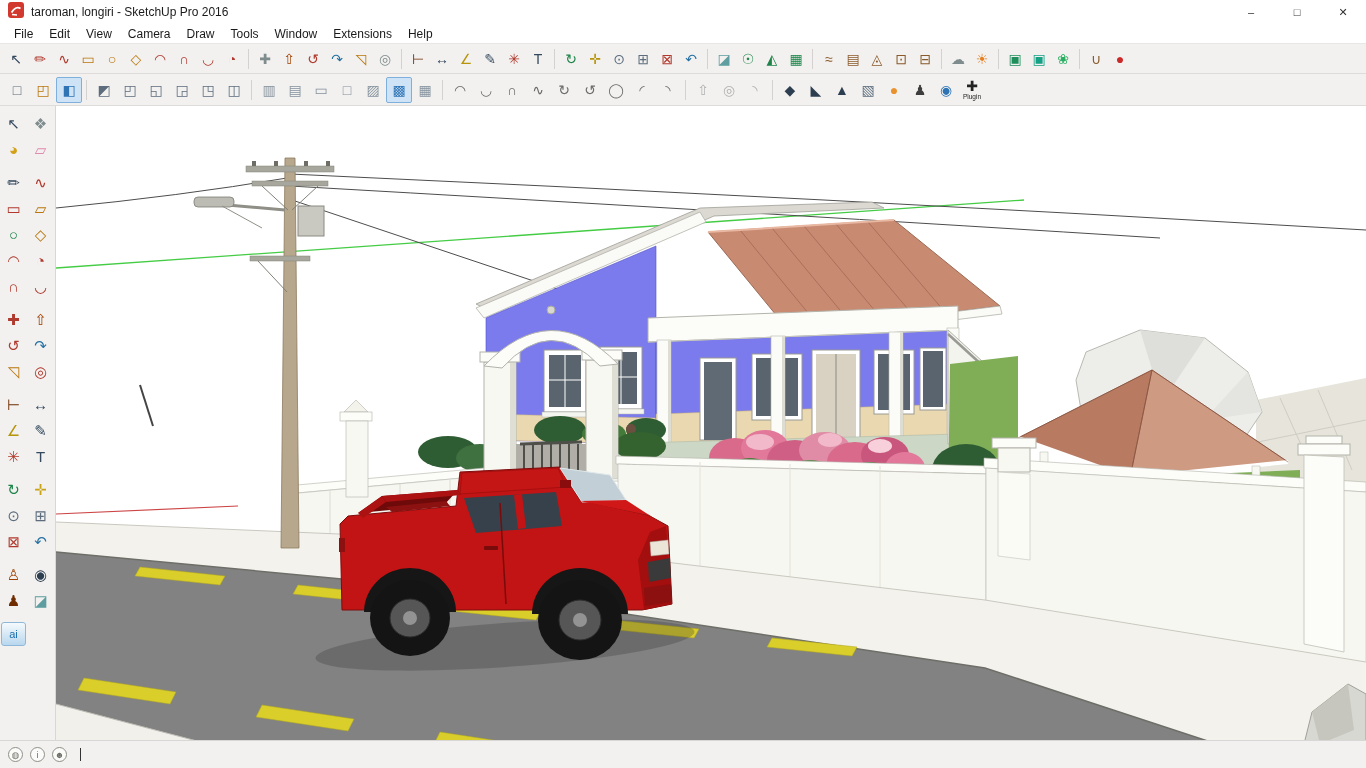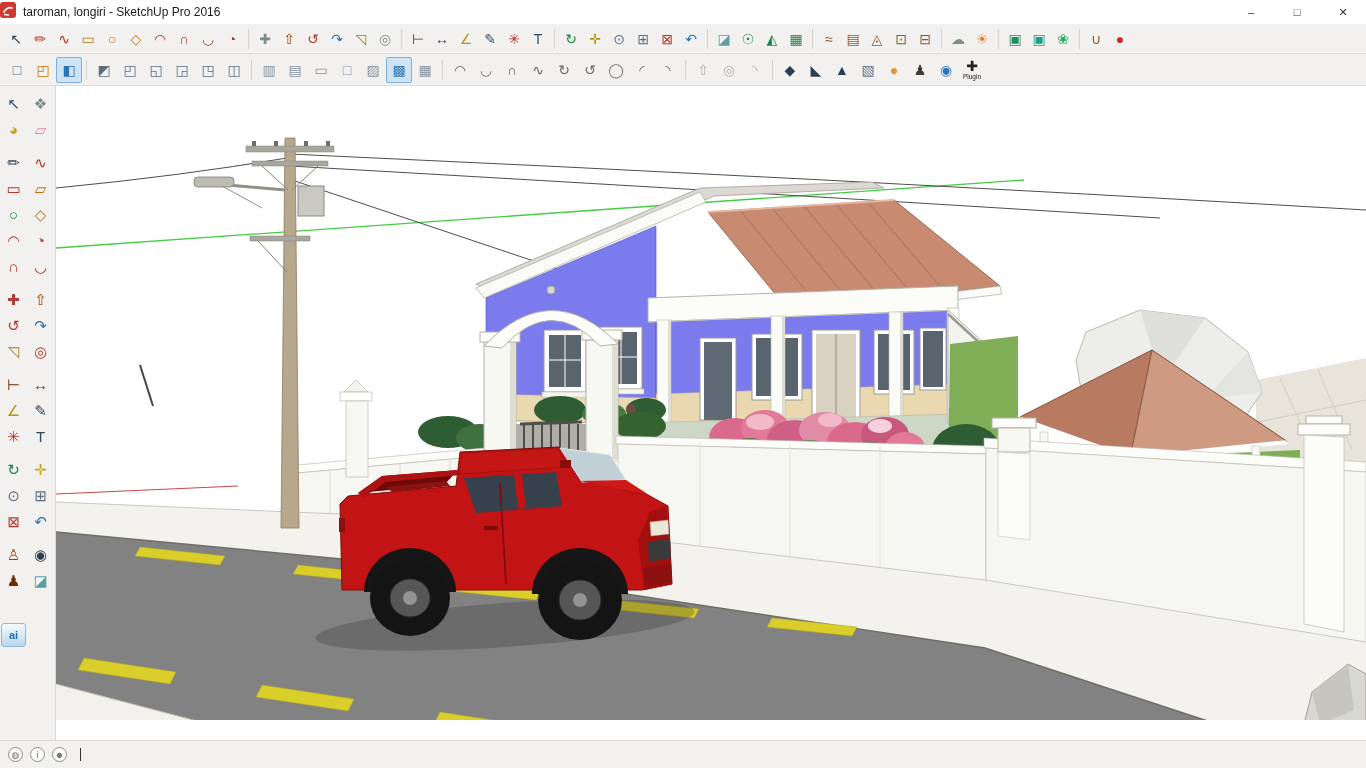--- a/index.html
+++ b/index.html
@@ -1,18 +1,18 @@
 <!DOCTYPE html>
 <html style="--sky: #ffffff; --wall-blue: #7b7bee; --roof: #c98a72; --roof-dark: #b97a62; --roof-light: #cf9a82; --truck-red: #c21414; --truck-dark: #a30e0e; --grass: #7fae57; --road: #828282; --dash-yellow: #d9ce2a; --axis-green: #44cc44; --axis-red: #cc4444; --fence-white: #f7f7f1; --paving: #e6e4db; --bush-green: #2f5d33; --flower-pink: #d96a8b;"><head>
 <meta charset="utf-8">
 <style>
   *{margin:0;padding:0;box-sizing:border-box}
   html,body{width:1366px;height:768px;overflow:hidden;background:#fff;font-family:"Liberation Sans",sans-serif}
   .app{width:1366px;height:768px;display:flex;flex-direction:column}
-  .titlebar{height:24px;background:#fff;display:flex;align-items:center;gap:7px;flex:0 0 auto}
+  .titlebar{height:24px;background:#fff;display:flex;align-items:center;padding-left:8px;gap:7px;flex:0 0 auto}
   .title-text{font-size:12px;color:#1a1a1a}
   .win-controls{margin-left:auto;display:flex;height:100%}
   .win-btn{width:46px;height:100%;display:flex;align-items:center;justify-content:center;font-size:11px;color:#333}
   .menubar{height:20px;background:#fff;display:flex;align-items:center;padding-left:6px;border-bottom:1px solid #e8e7e5;flex:0 0 auto}
   .menu-item{font-size:12px;color:#1a1a1a;padding:2px 8px}
   .toolbar{display:flex;align-items:center;background:#f2f1ef;border-bottom:1px solid #dddcda;padding:0 4px;flex:0 0 auto;overflow:hidden}
   .toolbar.row1{height:30px}
   .toolbar.row2{height:32px}
   .tb-icon{width:24px;height:24px;display:flex;flex-direction:column;align-items:center;justify-content:center;border:1px solid transparent;border-radius:2px;flex:0 0 auto}
   .row2 .tb-icon{width:26px;height:26px}
@@ -21,21 +21,21 @@
   .tb-icon.pressed{background:#cfe3f6;border-color:#7fb0dd}
   .tb-sep{width:1px;height:20px;background:#d3d2d0;margin:0 4px;flex:0 0 auto}
   .meas-wrap{margin-left:auto;display:flex;align-items:center;gap:10px;padding-right:6px}
   .meas-label{font-size:12px;color:#1a1a1a}
   .meas-input{width:130px;height:20px;border:1px solid #cfcecb;background:#fff;font-size:11px;padding:0 4px}
   .main{flex:1;display:flex;min-height:0}
   .palette{width:56px;background:#f2f1ef;border-right:1px solid #d8d7d5;display:grid;grid-template-columns:repeat(2,26px);justify-content:center;align-content:start;gap:1px;padding-top:5px;flex:0 0 auto}
   .palette .tb-icon{width:25px;height:25px}
   .palette .tb-icon .glyph{font-size:15px}
   .palette .tb-sep{grid-column:1/-1;width:auto;height:6px;background:transparent;margin:0}
-  .ai-btn{grid-column:1/2;width:25px;height:24px;margin-top:29px;margin-left:0;background:linear-gradient(#f5fafd,#b9d7ee);border:1px solid #8fb8d8;border-radius:3px;font-size:11px;font-weight:bold;color:#1c6fae;display:flex;align-items:center;justify-content:center}
+  .ai-btn{grid-column:1/2;width:25px;height:24px;margin-top:8px;margin-left:0;background:linear-gradient(#f5fafd,#b9d7ee);border:1px solid #8fb8d8;border-radius:3px;font-size:11px;font-weight:normal;color:#1c6fae;display:flex;align-items:center;justify-content:center}
   .viewport{flex:1;position:relative;background:#fff;min-width:0}
   .viewport svg{display:block}
   .statusbar{height:28px;background:#f2f1ef;border-top:1px solid #d8d7d5;display:flex;align-items:center;gap:7px;padding-left:8px;flex:0 0 auto}
   .circle-icon{width:15px;height:15px;border:1px solid #8f8f89;border-radius:50%;display:flex;align-items:center;justify-content:center;font-size:9px;color:#6f6f69;background:#fbfbf9}
   .caret{width:1px;height:13px;background:#333;margin-left:6px}
 </style>
 </head>
 <body>
 
 <div class="app">
@@ -49,20 +49,31 @@
         </svg>
     </span>
     <span class="title-text">taroman, longiri - SketchUp Pro 2016</span>
     <span class="win-controls">
       <span class="win-btn">–</span>
       <span class="win-btn">□</span>
       <span class="win-btn">✕</span>
     </span>
   </div>
 
+  <nav class="menubar">
+    <span class="menu-item">File</span>
+    <span class="menu-item">Edit</span>
+    <span class="menu-item">View</span>
+    <span class="menu-item">Camera</span>
+    <span class="menu-item">Draw</span>
+    <span class="menu-item">Tools</span>
+    <span class="menu-item">Window</span>
+    <span class="menu-item">Extensions</span>
+    <span class="menu-item">Help</span>
+  </nav>
 
   <div class="toolbar row1">
       <span class="tb-icon">
         <span class="glyph" style="color: rgb(52, 73, 94);">↖</span>
       </span>
       <span class="tb-icon">
         <span class="glyph" style="color: rgb(176, 58, 46);">✏</span>
       </span>
       <span class="tb-icon">
         <span class="glyph" style="color: rgb(176, 58, 46);">∿</span>

